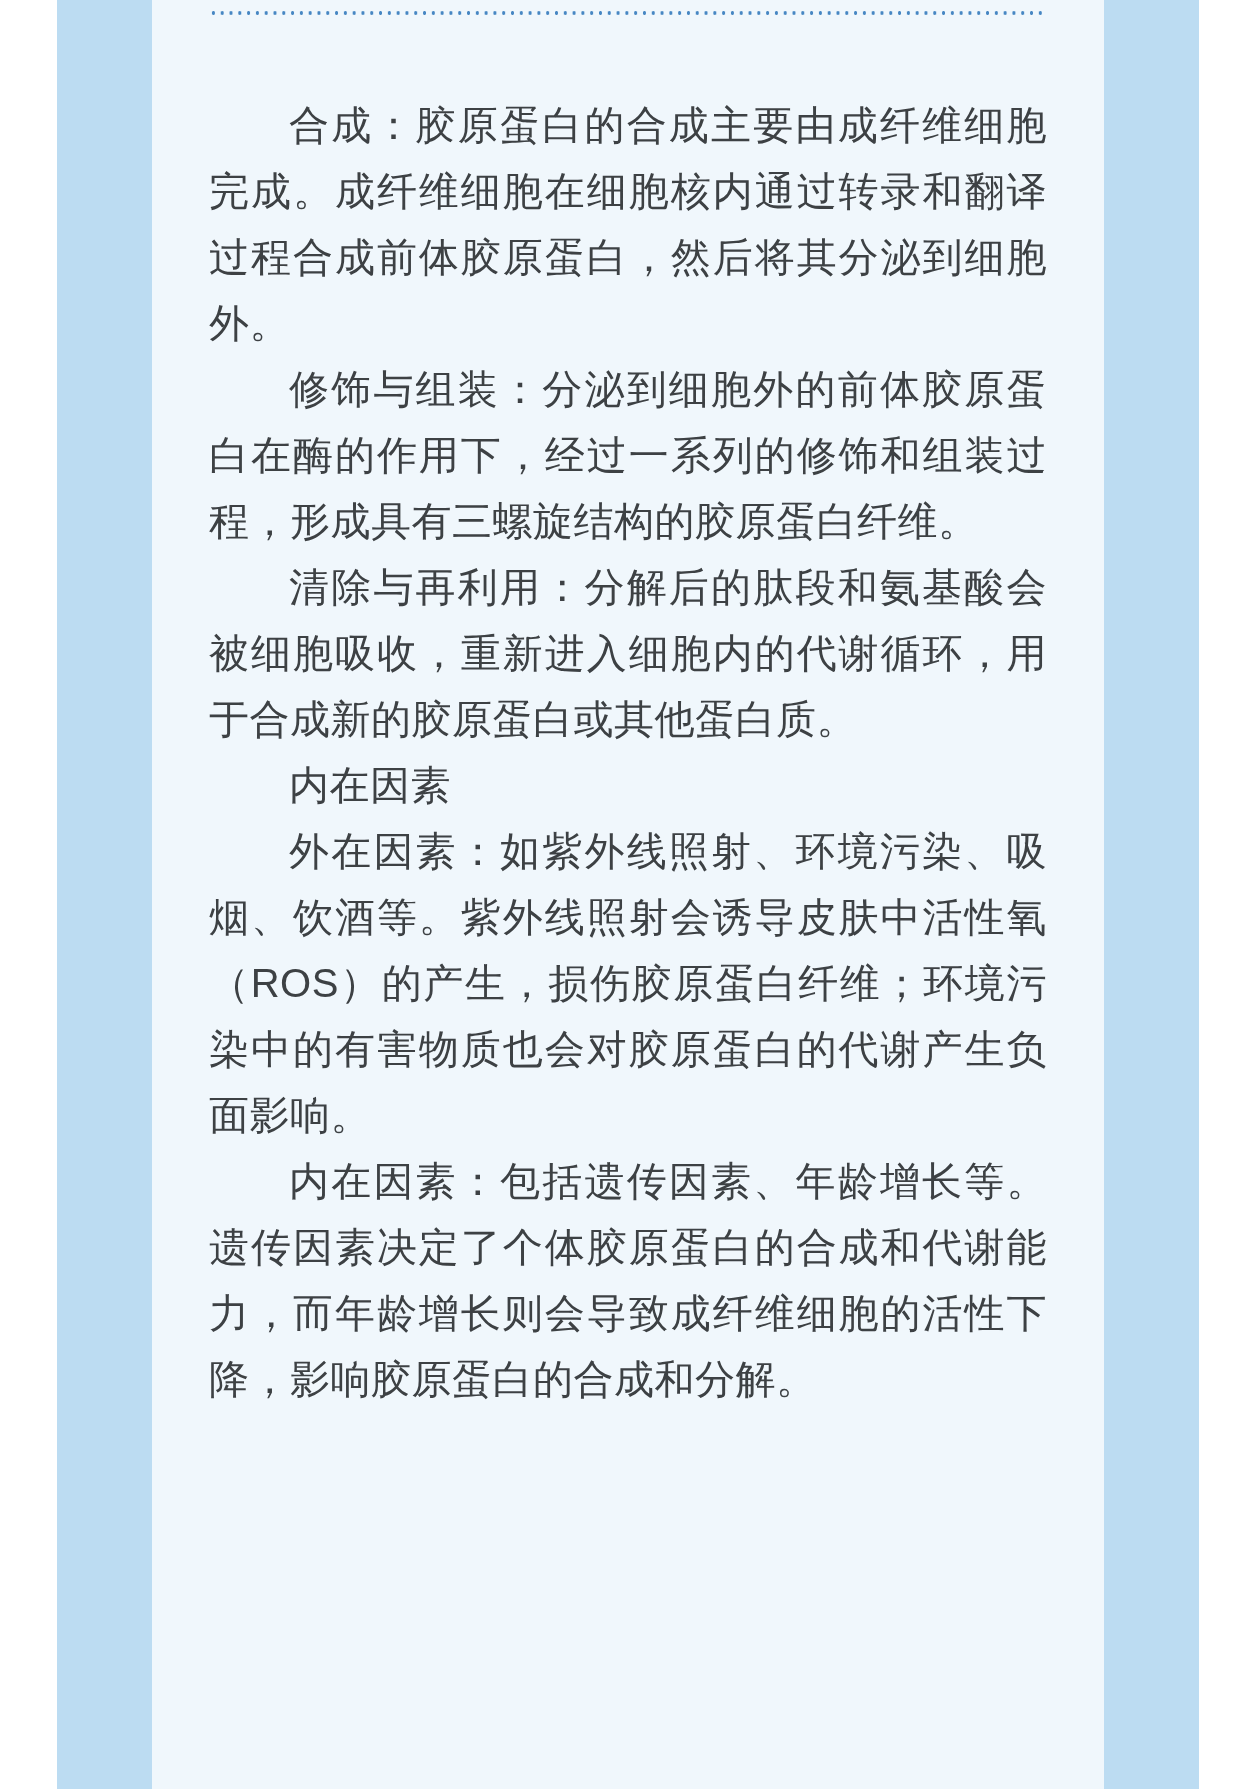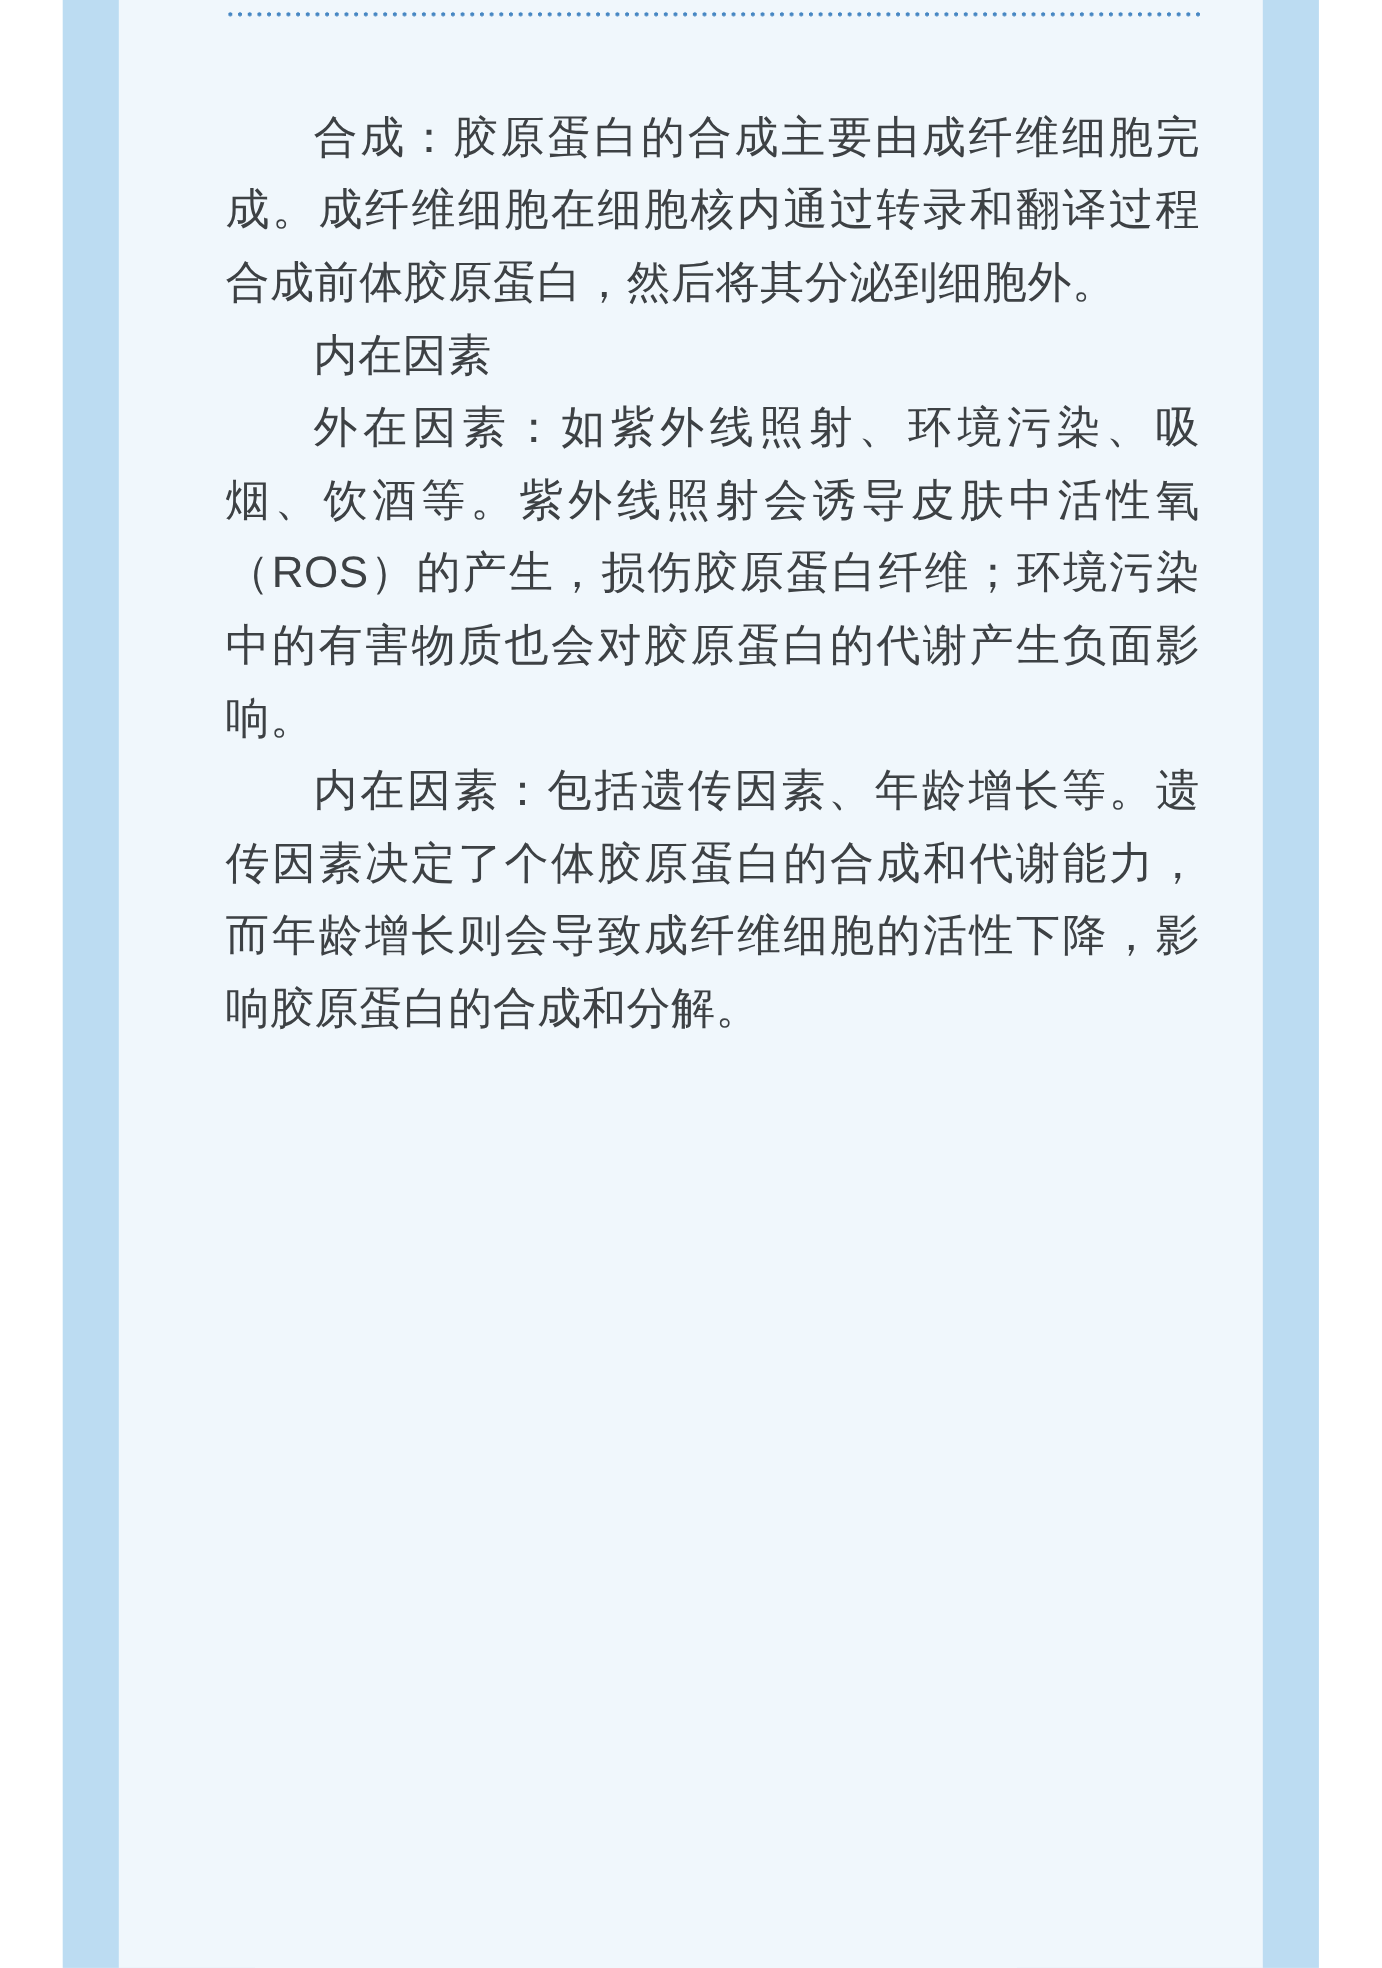--- a/index.html
+++ b/index.html
@@ -23,24 +23,23 @@
     overflow: hidden;
   }
   .panel {
     width: 1142px;
     height: 100%;
     background: var(--panel);
     display: flex;
     justify-content: center;
   }
   .content {
-    width: 1040px;
+    width: 952px;
     height: 100%;
     background: var(--content-bg);
-    padding-left: 40px;
   }
   .article {
     padding: 0 57px;
   }
   .dotted-separator {
     margin-top: 10px;
     height: 6px;
     background-image: radial-gradient(circle, var(--dot) 1.7px, rgba(0,0,0,0) 1.9px);
     background-size: 8.8px 6px;
     background-repeat: repeat-x;
@@ -60,19 +59,21 @@
 </style>
 </head>
 <body>
 
 <div class="page">
   <div class="panel">
     <div class="content">
       <div class="article">
         <div class="dotted-separator"></div>
         <p class="first">合成：胶原蛋白的合成主要由成纤维细胞完成。成纤维细胞在细胞核内通过转录和翻译过程合成前体胶原蛋白，然后将其分泌到细胞外。</p>
+        <p>修饰与组装：分泌到细胞外的前体胶原蛋白在酶的作用下，经过一系列的修饰和组装过程，形成具有三螺旋结构的胶原蛋白纤维。</p>
+        <p>清除与再利用：分解后的肽段和氨基酸会被细胞吸收，重新进入细胞内的代谢循环，用于合成新的胶原蛋白或其他蛋白质。</p>
         <p>内在因素</p>
         <p>外在因素：如紫外线照射、环境污染、吸烟、饮酒等。紫外线照射会诱导皮肤中活性氧（ROS）的产生，损伤胶原蛋白纤维；环境污染中的有害物质也会对胶原蛋白的代谢产生负面影响。</p>
         <p>内在因素：包括遗传因素、年龄增长等。遗传因素决定了个体胶原蛋白的合成和代谢能力，而年龄增长则会导致成纤维细胞的活性下降，影响胶原蛋白的合成和分解。</p>
       </div>
     </div>
   </div>
 </div>
 
 </body></html>

